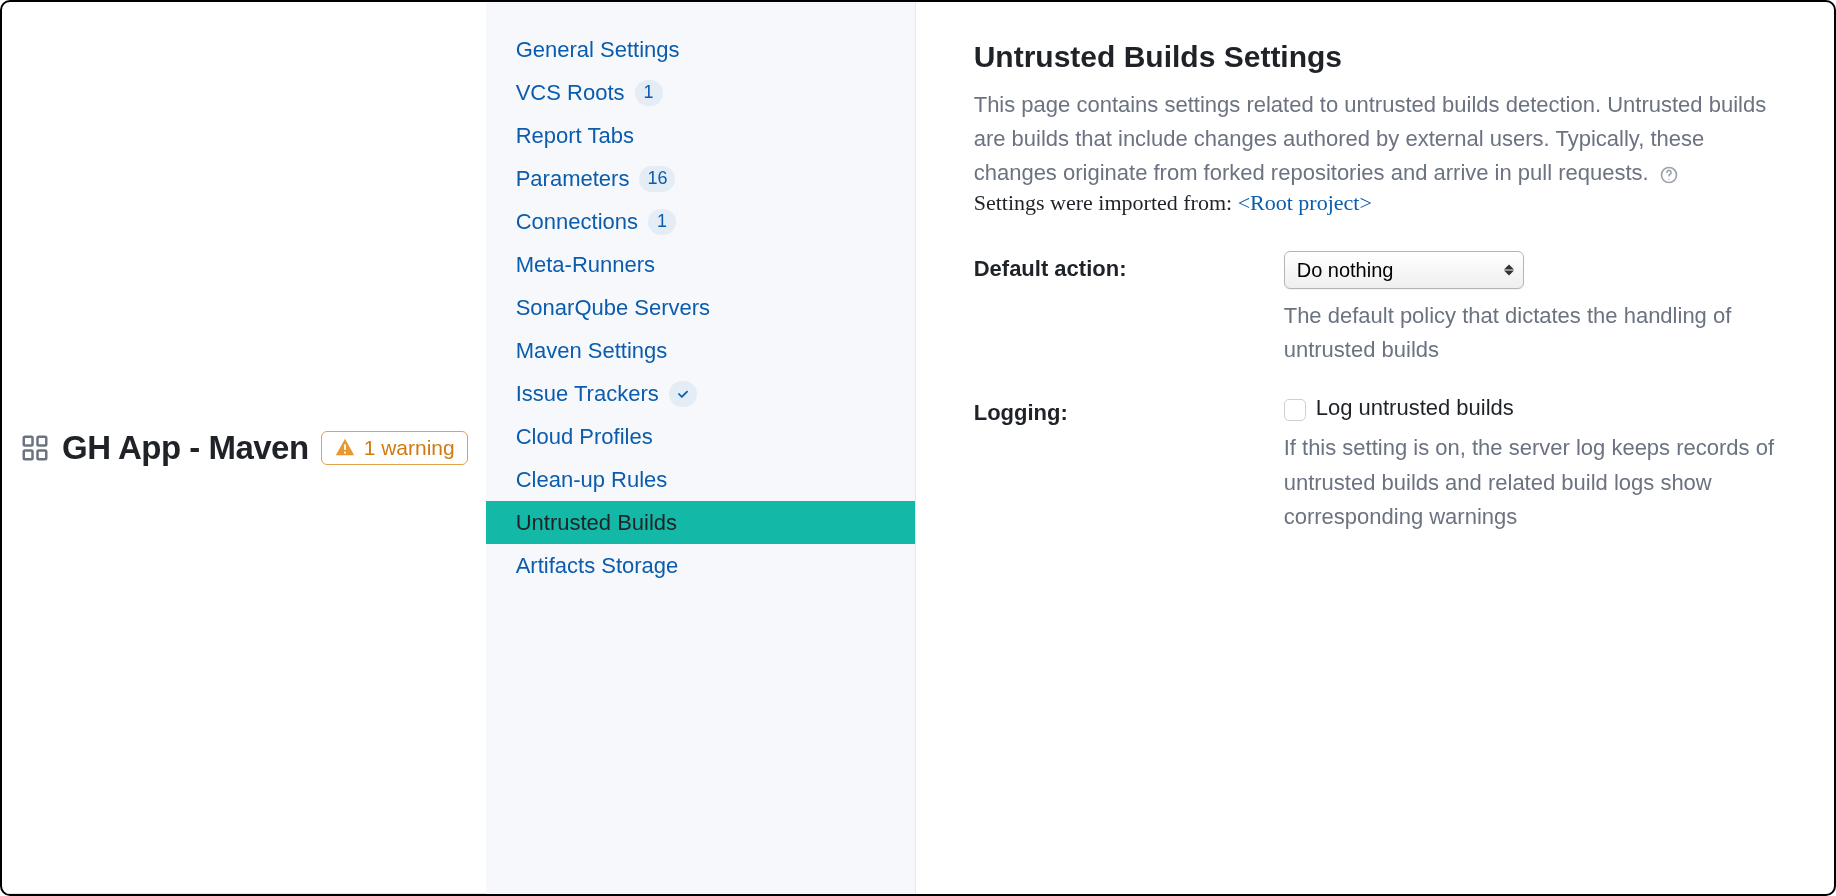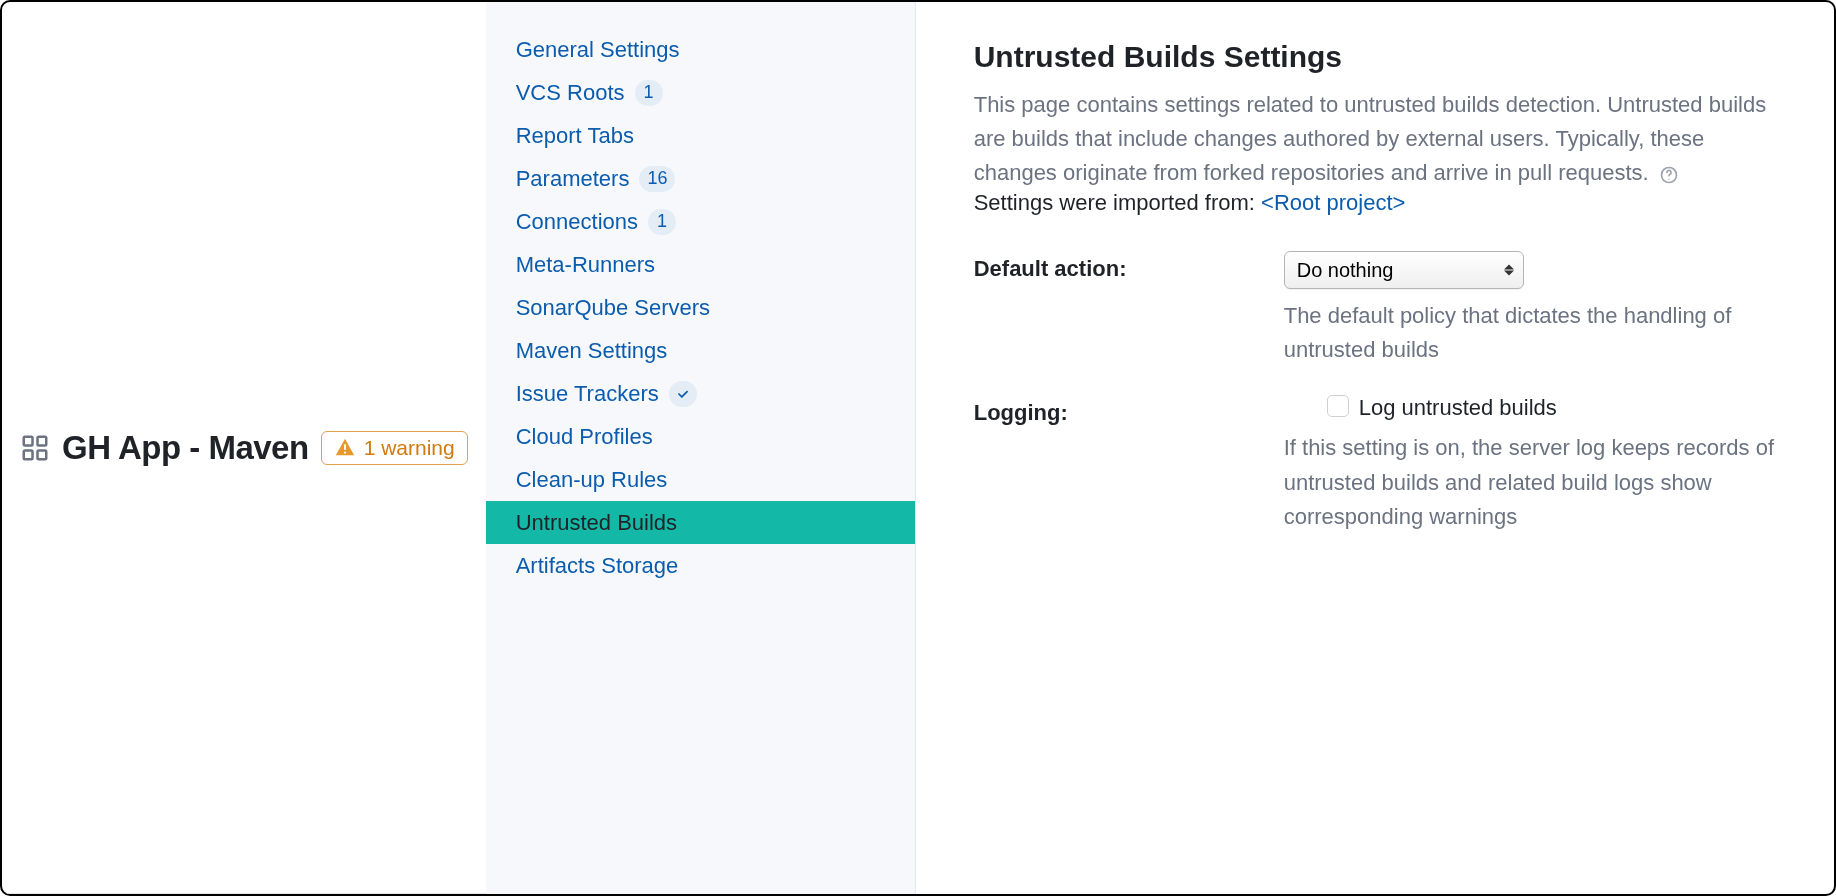--- a/index.html
+++ b/index.html
@@ -14,33 +14,33 @@
   .sidebar { width: 430px; background: #f6f8fb; border-right: 1px solid #e5e7eb; padding: 26px 0 26px 0; }
   .sidebar ul { list-style: none; }
   .sidebar li { padding: 8.5px 30px; display: flex; align-items: center; gap: 10px; font-size: 22px; color: #0b5cad; cursor: pointer; }
   .sidebar li.active { background: #14b8a6; color: #1f2328; font-weight: 400; }
   .badge-count { display: inline-flex; align-items: center; justify-content: center; min-width: 28px; height: 26px; padding: 0 8px; border-radius: 13px; background: #e4ecf5; color: #0b5cad; font-size: 18px; font-weight: 500; }
   .badge-check { display: inline-flex; align-items: center; justify-content: center; width: 28px; height: 26px; border-radius: 13px; background: #e4ecf5; color: #0b5cad; font-size: 16px; }
   .main { flex: 1; padding: 38px 58px; overflow: auto; }
   .main h1 { font-size: 30px; font-weight: 700; margin-bottom: 14px; }
   .desc { color: #6b7280; font-size: 22px; line-height: 1.55; margin-bottom: 30px; display: inline; }
   .help-icon { display: inline-flex; vertical-align: middle; color: #9ca3af; margin-left: 4px; }
-  .imported-line { font-size: 22px; margin-bottom: 35px; }
+  .imported-line { font-size: 22px; margin-bottom: 35px; font-family: Liberation Serif, serif; }
   .imported-line a { color: #0b5cad; text-decoration: none; }
   .form-row { display: flex; align-items: flex-start; margin-bottom: 28px; }
   .form-label { width: 310px; font-size: 22px; font-weight: 700; padding-top: 5px; }
   .form-control { flex: 1; }
   .select-wrap { position: relative; display: inline-block; }
   .select-native { appearance: none; -webkit-appearance: none; width: 240px; height: 38px; padding: 4px 30px 4px 12px; font-size: 20px; background: linear-gradient(#ffffff, #efefef); border: 1px solid #b5b5b5; border-radius: 6px; box-shadow: 0 1px 1px rgba(0,0,0,0.05); }
   .select-caret { position: absolute; right: 10px; top: 50%; transform: translateY(-50%); pointer-events: none; display: flex; flex-direction: column; gap: 1px; }
   .select-caret span { width: 0; height: 0; border-left: 5px solid transparent; border-right: 5px solid transparent; }
   .select-caret .up { border-bottom: 5px solid #333; }
   .select-caret .down { border-top: 5px solid #333; }
   .hint { color: #6b7280; font-size: 22px; margin-top: 10px; line-height: 1.55; }
-  .checkbox-row { display: flex; align-items: flex-start; gap: 10px; margin-left: 43px; }
+  .checkbox-row { display: flex; align-items: flex-end; gap: 10px; }
   .checkbox-box { width: 22px; height: 22px; border: 1.5px solid #cfcfcf; border-radius: 5px; background: #fff; }
   .checkbox-label { font-size: 22px; }
 </style>
 </head>
 <body>
 
 <div class="frame">
   <div class="header">
     <span class="app-icon">
       <svg width="30" height="30" viewBox="0 0 24 24" fill="none" stroke="#6b7280" stroke-width="2">

